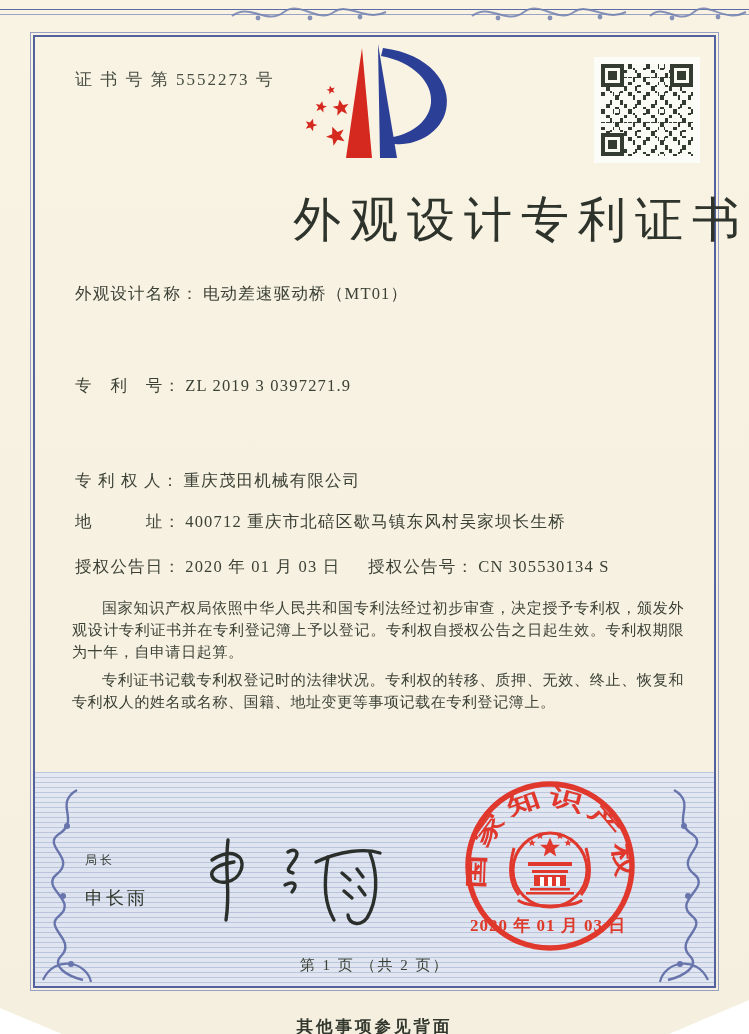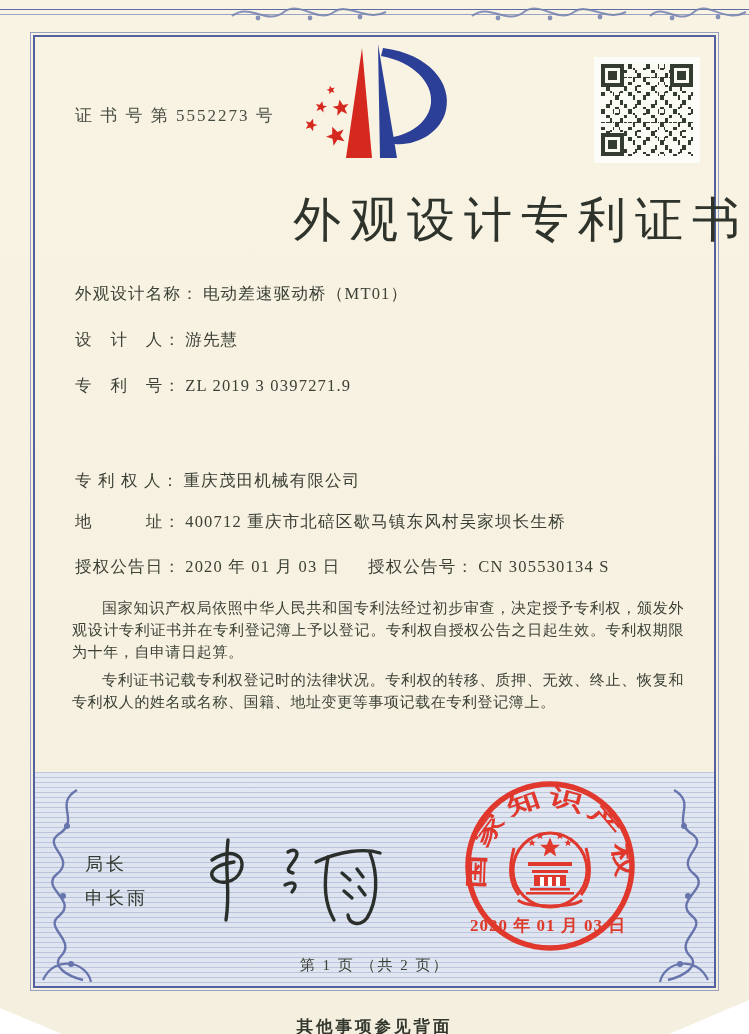--- a/index.html
+++ b/index.html
@@ -14,39 +14,39 @@
 
   
   .frame-outer{left:30px;top:32px;width:687px;height:957px;border:1.5px solid #97a0c2;}
   .frame-inner{position:absolute;inset:2px;border:2px solid #53619e;}
 
   
   .band{left:35px;top:772px;width:679px;height:215px;
         background:repeating-linear-gradient(180deg,rgba(141,158,196,.45) 0 1px,rgba(0,0,0,0) 1px 5px),
                    linear-gradient(180deg,#e3e8f2 0%,#dde3ef 50%,#e1e6f1 100%);}
 
-  .cert-no{left:75px;top:68px;font-size:17px;letter-spacing:2px;color:#474d42;margin-top:36px;}
+  .cert-no{left:75px;top:68px;font-size:17px;letter-spacing:2px;color:#474d42;}
   .qr-wrap{left:594px;top:57px;width:106px;height:106px;background:#fcfcf8;padding:0;}
   .qr-noise{position:absolute;inset:7px;background-color:#343b31;
      background-image:repeating-conic-gradient(#fbfbf6 0% 25%,rgba(0,0,0,0) 0% 50%),
                       repeating-conic-gradient(#fbfbf6 0% 25%,rgba(0,0,0,0) 0% 50%);
      background-size:9px 9px,15px 15px;background-position:0 0,4px 6px;}
   .finder{position:absolute;width:15px;height:15px;border:4px solid #343b31;background:#fbfbf6;}
   .finder::after{content:"";position:absolute;inset:3px;background:#343b31;}
 
   .title{left:0;top:188px;width:100%;text-align:right;font-size:48px;font-weight:normal;
          letter-spacing:9px;color:#2e332b;}
 
   .field{font-size:16.5px;letter-spacing:1.2px;color:#3c4136;white-space:nowrap;}
   .field .lab{margin-right:4px;text-align:center;}
 
   .para{left:72px;width:612px;font-size:15px;line-height:22px;text-align:justify;
         text-indent:2em;color:#3c4136;letter-spacing:.6px;}
 
-  .sig-pos{left:85px;top:852px;font-size:18px;letter-spacing:3px;color:#33382f;}
+  .sig-pos{left:85px;top:852px;font-size:12px;letter-spacing:3px;color:#33382f;}
   .sig-name{left:85px;top:886px;font-size:18px;letter-spacing:3px;color:#33382f;}
 
   .seal-date{left:470px;top:914px;width:170px;font-size:17px;font-weight:bold;color:#dd3a2b;
              letter-spacing:1px;white-space:nowrap;}
   .page-info{left:0;top:956px;width:100%;text-align:center;font-size:15px;letter-spacing:2px;color:#3c4136;}
   .back-note{left:0;top:1000px;width:100%;text-align:center;font-size:16.5px;font-weight:bold;
              letter-spacing:3px;color:#33382f;margin-top:16px;}
 
   .cut{background:#ffffff;}
   .cut-bl{left:0;bottom:0;width:62px;height:26px;clip-path:polygon(0 100%,100% 100%,0 0);}
@@ -119,23 +119,20 @@
     <div class="finder" style="left:7px;top:7px"></div>
     <div class="finder" style="right:7px;top:7px"></div>
     <div class="finder" style="left:7px;bottom:7px"></div>
   </div>
 
   <div class="abs title">外观设计专利证书</div>
 
   <div class="abs field" style="left:75px;top:283px">
     <span class="lab">外观设计名称：</span><span>电动差速驱动桥（MT01）</span>
   </div>
-  <div class="abs field" style="left:75px;top:329px">
-    <span class="lab">设　计　人：</span><span>游先慧</span>
-  </div>
   <div class="abs field" style="left:75px;top:375px">
     <span class="lab">专　利　号：</span><span>ZL 2019 3 0397271.9</span>
   </div>
   <div class="abs field" style="left:75px;top:470px">
     <span class="lab">专 利 权 人：</span><span>重庆茂田机械有限公司</span>
   </div>
   <div class="abs field" style="left:75px;top:511px">
     <span class="lab">地　　　址：</span><span>400712 重庆市北碚区歇马镇东风村吴家坝长生桥</span>
   </div>
   <div class="abs field" style="left:75px;top:556px">

